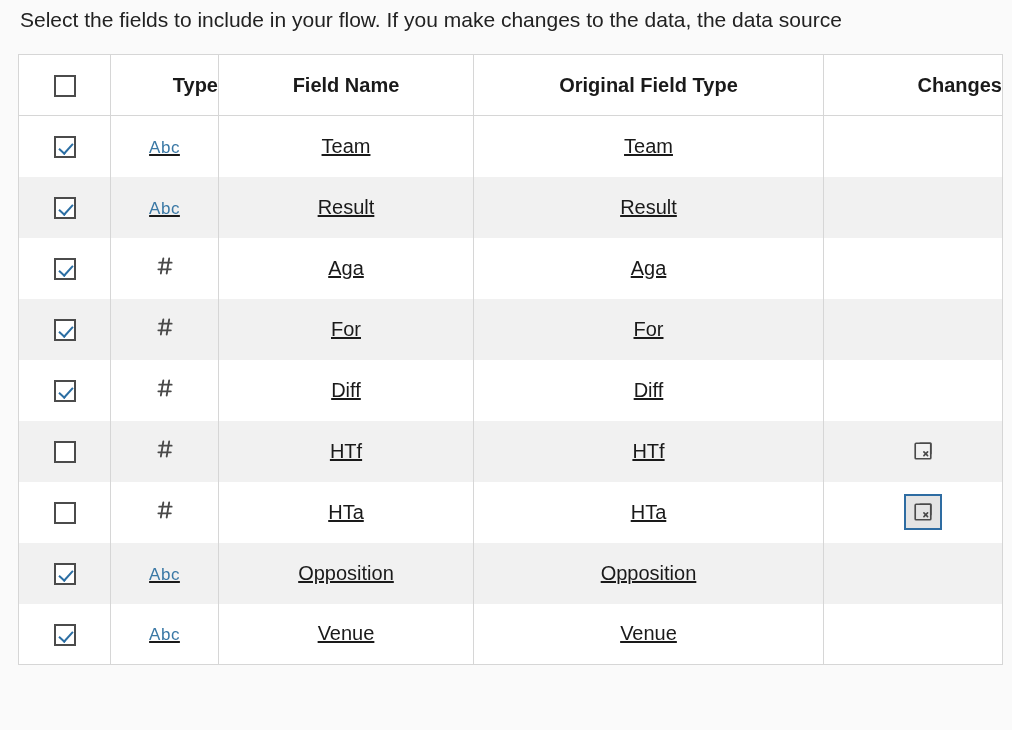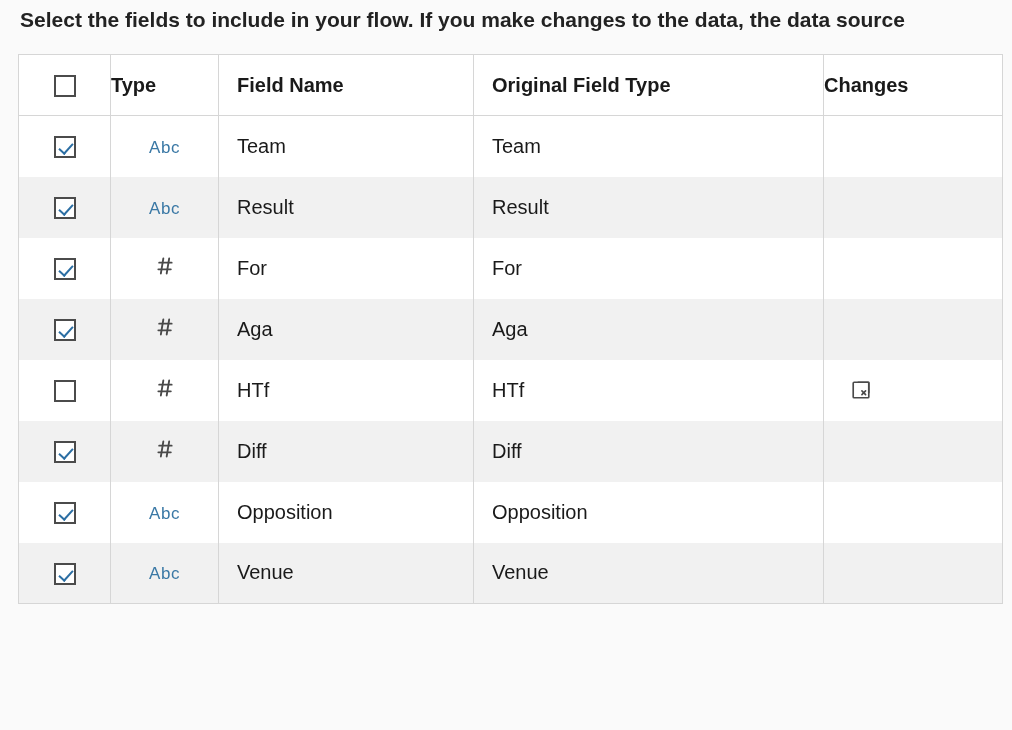--- a/index.html
+++ b/index.html
@@ -13,57 +13,57 @@
   }
   .wrap {
     padding: 8px 0 20px 18px;
   }
   .instruction {
     font-size: 21px;
     color: #222;
     margin: 0 0 22px 2px;
     white-space: nowrap;
     overflow: hidden;
-    font-weight: bold;
   }
   table {
     border-collapse: collapse;
     width: 985px;
     background: #fff;
     border: 1px solid #d6d6d6;
   }
   th, td {
-    text-align: left;
+    text-align: center;
     font-size: 20px;
     vertical-align: middle;
     height: 61px;
     padding: 0;
   }
   thead th {
     background: #fff;
     font-weight: 700;
     border-bottom: 1px solid #d6d6d6;
     border-right: 1px solid #d6d6d6;
   }
   thead th:last-child { border-right: none; }
   tbody tr:nth-child(even) td { background: #f1f1f1; }
   tbody tr:nth-child(odd) td { background: #ffffff; }
   tbody td {
     border-right: 1px solid #d6d6d6;
+    text-decoration: underline;
   }
   tbody td:last-child { border-right: none; }
 
   .col-check { width: 92px; text-align: center; }
   .col-type  { width: 108px; text-align: center; }
   .col-field { width: 255px; }
   .col-orig  { width: 350px; }
   .col-chg   { width: auto; }
 
-  .col-type-th { text-align: left; }
-  .col-chg-th  { text-align: left; }
+  .col-type-th { text-align: right; }
+  .col-chg-th  { text-align: right; }
 
   .cell-pad { padding: 0 18px; }
 
   
   .cb {
     display: inline-block;
     width: 22px;
     height: 22px;
     border: 2px solid #4b4b4b;
     background: #fff;
@@ -163,36 +163,50 @@
         <tr>
           <td class="col-check"><span class="cb checked"></span></td>
           <td class="col-type" style="text-align: center;"><span class="type-hash">
               <svg width="20" height="20" viewBox="0 0 24 24" fill="none" stroke="currentColor" stroke-width="2.2" stroke-linecap="round">
                 <line x1="5" y1="8" x2="20" y2="8"></line>
                 <line x1="4" y1="16" x2="19" y2="16"></line>
                 <line x1="10" y1="3" x2="7" y2="21"></line>
                 <line x1="17" y1="3" x2="14" y2="21"></line>
               </svg>
             </span></td>
+          <td class="cell-pad">Aga</td>
+          <td class="cell-pad">Aga</td>
+          <td class="chg-cell"></td>
+        </tr>
+        <tr>
+          <td class="col-check"><span class="cb checked"></span></td>
+          <td class="col-type" style="text-align: center;"><span class="type-hash">
+              <svg width="20" height="20" viewBox="0 0 24 24" fill="none" stroke="currentColor" stroke-width="2.2" stroke-linecap="round">
+                <line x1="5" y1="8" x2="20" y2="8"></line>
+                <line x1="4" y1="16" x2="19" y2="16"></line>
+                <line x1="10" y1="3" x2="7" y2="21"></line>
+                <line x1="17" y1="3" x2="14" y2="21"></line>
+              </svg>
+            </span></td>
           <td class="cell-pad">For</td>
           <td class="cell-pad">For</td>
           <td class="chg-cell"></td>
         </tr>
         <tr>
           <td class="col-check"><span class="cb checked"></span></td>
           <td class="col-type" style="text-align: center;"><span class="type-hash">
               <svg width="20" height="20" viewBox="0 0 24 24" fill="none" stroke="currentColor" stroke-width="2.2" stroke-linecap="round">
                 <line x1="5" y1="8" x2="20" y2="8"></line>
                 <line x1="4" y1="16" x2="19" y2="16"></line>
                 <line x1="10" y1="3" x2="7" y2="21"></line>
                 <line x1="17" y1="3" x2="14" y2="21"></line>
               </svg>
             </span></td>
-          <td class="cell-pad">Aga</td>
-          <td class="cell-pad">Aga</td>
+          <td class="cell-pad">Diff</td>
+          <td class="cell-pad">Diff</td>
           <td class="chg-cell"></td>
         </tr>
         <tr>
           <td class="col-check"><span class="cb"></span></td>
           <td class="col-type" style="text-align: center;"><span class="type-hash">
               <svg width="20" height="20" viewBox="0 0 24 24" fill="none" stroke="currentColor" stroke-width="2.2" stroke-linecap="round">
                 <line x1="5" y1="8" x2="20" y2="8"></line>
                 <line x1="4" y1="16" x2="19" y2="16"></line>
                 <line x1="10" y1="3" x2="7" y2="21"></line>
                 <line x1="17" y1="3" x2="14" y2="21"></line>
@@ -203,32 +217,39 @@
           <td class="chg-cell"><span class="chg-icon">
               <svg width="22" height="22" viewBox="0 0 24 24" fill="none" stroke="currentColor" stroke-width="1.8" stroke-linecap="round" stroke-linejoin="round">
                 <rect x="3.5" y="3.5" width="17" height="17" rx="1"></rect>
                 <polyline points="9 3.5 20.5 3.5 20.5 15"></polyline>
                 <line x1="13" y1="13" x2="17" y2="17"></line>
                 <line x1="17" y1="13" x2="13" y2="17"></line>
               </svg>
             </span></td>
         </tr>
         <tr>
-          <td class="col-check"><span class="cb checked"></span></td>
-          <td class="col-type" style="text-align: center;"><span class="type-hash">
-              <svg width="20" height="20" viewBox="0 0 24 24" fill="none" stroke="currentColor" stroke-width="2.2" stroke-linecap="round">
-                <line x1="5" y1="8" x2="20" y2="8"></line>
-                <line x1="4" y1="16" x2="19" y2="16"></line>
-                <line x1="10" y1="3" x2="7" y2="21"></line>
-                <line x1="17" y1="3" x2="14" y2="21"></line>
-              </svg>
-            </span></td>
-          <td class="cell-pad">Diff</td>
-          <td class="cell-pad">Diff</td>
-          <td class="chg-cell"></td>
+          <td class="col-check"><span class="cb"></span></td>
+          <td class="col-type" style="text-align: center;"><span class="type-hash">
+              <svg width="20" height="20" viewBox="0 0 24 24" fill="none" stroke="currentColor" stroke-width="2.2" stroke-linecap="round">
+                <line x1="5" y1="8" x2="20" y2="8"></line>
+                <line x1="4" y1="16" x2="19" y2="16"></line>
+                <line x1="10" y1="3" x2="7" y2="21"></line>
+                <line x1="17" y1="3" x2="14" y2="21"></line>
+              </svg>
+            </span></td>
+          <td class="cell-pad">HTa</td>
+          <td class="cell-pad">HTa</td>
+          <td class="chg-cell"><span class="chg-icon active">
+              <svg width="22" height="22" viewBox="0 0 24 24" fill="none" stroke="currentColor" stroke-width="1.8" stroke-linecap="round" stroke-linejoin="round">
+                <rect x="3.5" y="3.5" width="17" height="17" rx="1"></rect>
+                <polyline points="9 3.5 20.5 3.5 20.5 15"></polyline>
+                <line x1="13" y1="13" x2="17" y2="17"></line>
+                <line x1="17" y1="13" x2="13" y2="17"></line>
+              </svg>
+            </span></td>
         </tr>
         <tr>
           <td class="col-check"><span class="cb checked"></span></td>
           <td class="col-type" style="text-align: center;"><span class="type-abc">Abc</span></td>
           <td class="cell-pad">Opposition</td>
           <td class="cell-pad">Opposition</td>
           <td class="chg-cell"></td>
         </tr>
         <tr>
           <td class="col-check"><span class="cb checked"></span></td>

